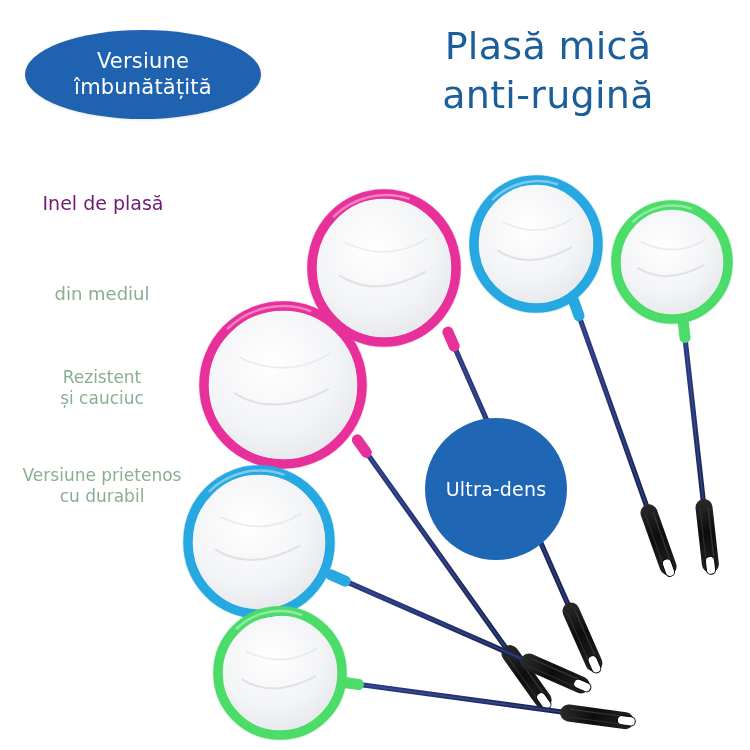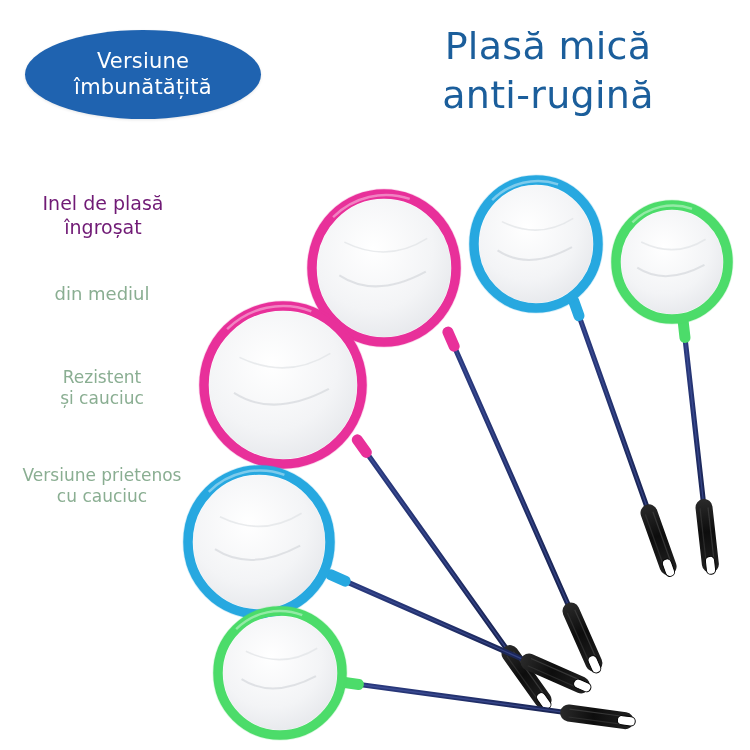--- a/index.html
+++ b/index.html
@@ -267,28 +267,30 @@
     </span>
   </div>
 
   <div id="title" style="color: rgb(27, 94, 155);">
     <span class="t-line">Plasă mică</span>
     <span class="t-line">anti-rugină</span>
   </div>
 
   <div class="feature" id="feature-0" style="color: #701a75;">
     <span class="f-line">Inel de plasă</span>
-    <span class="f-line">îngroșat</span>
   </div>
   <div class="feature" id="feature-1" style="color: rgb(138, 174, 146);">
     <span class="f-line">din mediul</span>
   </div>
   <div class="feature" id="feature-2" style="color: rgb(138, 174, 146);">
     <span class="f-line">Rezistent</span>
     <span class="f-line">și cauciuc</span>
   </div>
   <div class="feature" id="feature-3" style="color: rgb(138, 174, 146);">
     <span class="f-line">Versiune prietenos</span>
-    <span class="f-line">cu cauciuc</span>
-  </div>
-
+    <span class="f-line">cu durabil</span>
+  </div>
+
+  <div id="circle-badge" style="background: rgb(31, 103, 180);">
+    <span class="circle-text" style="color: rgb(255, 255, 255);">Ultra-dens</span>
+  </div>
 
 </div>
 
 </body></html>

